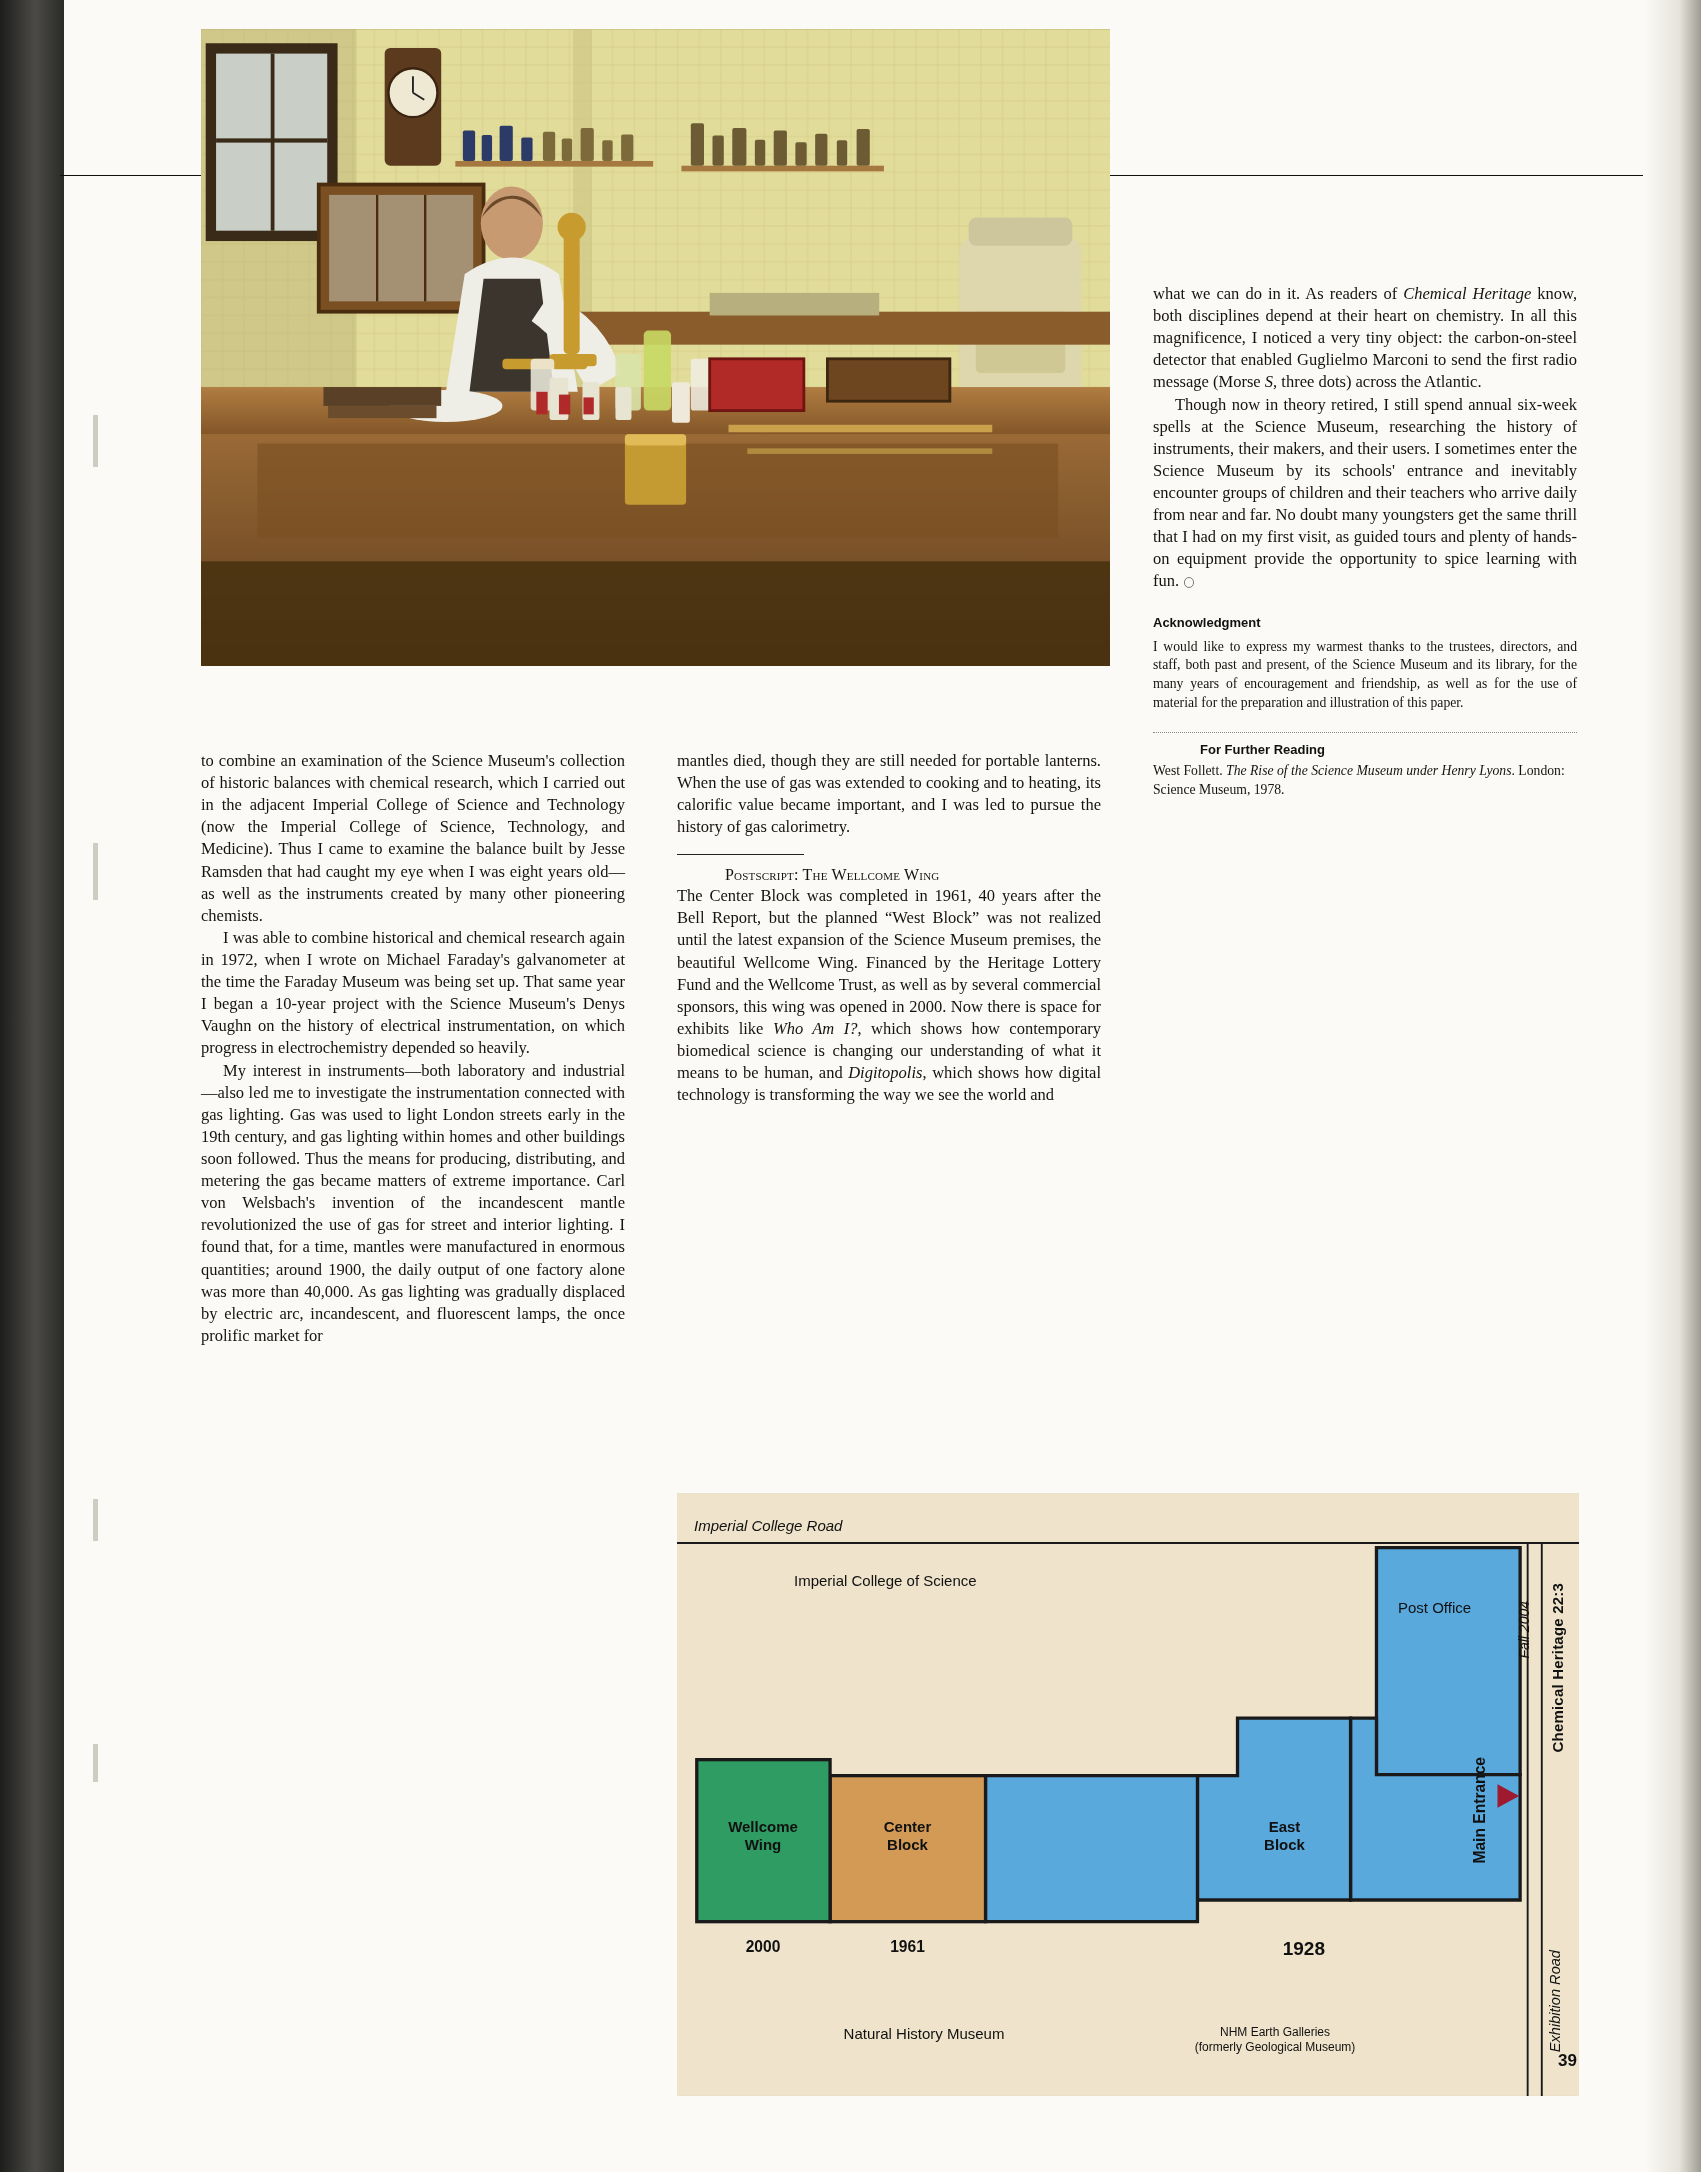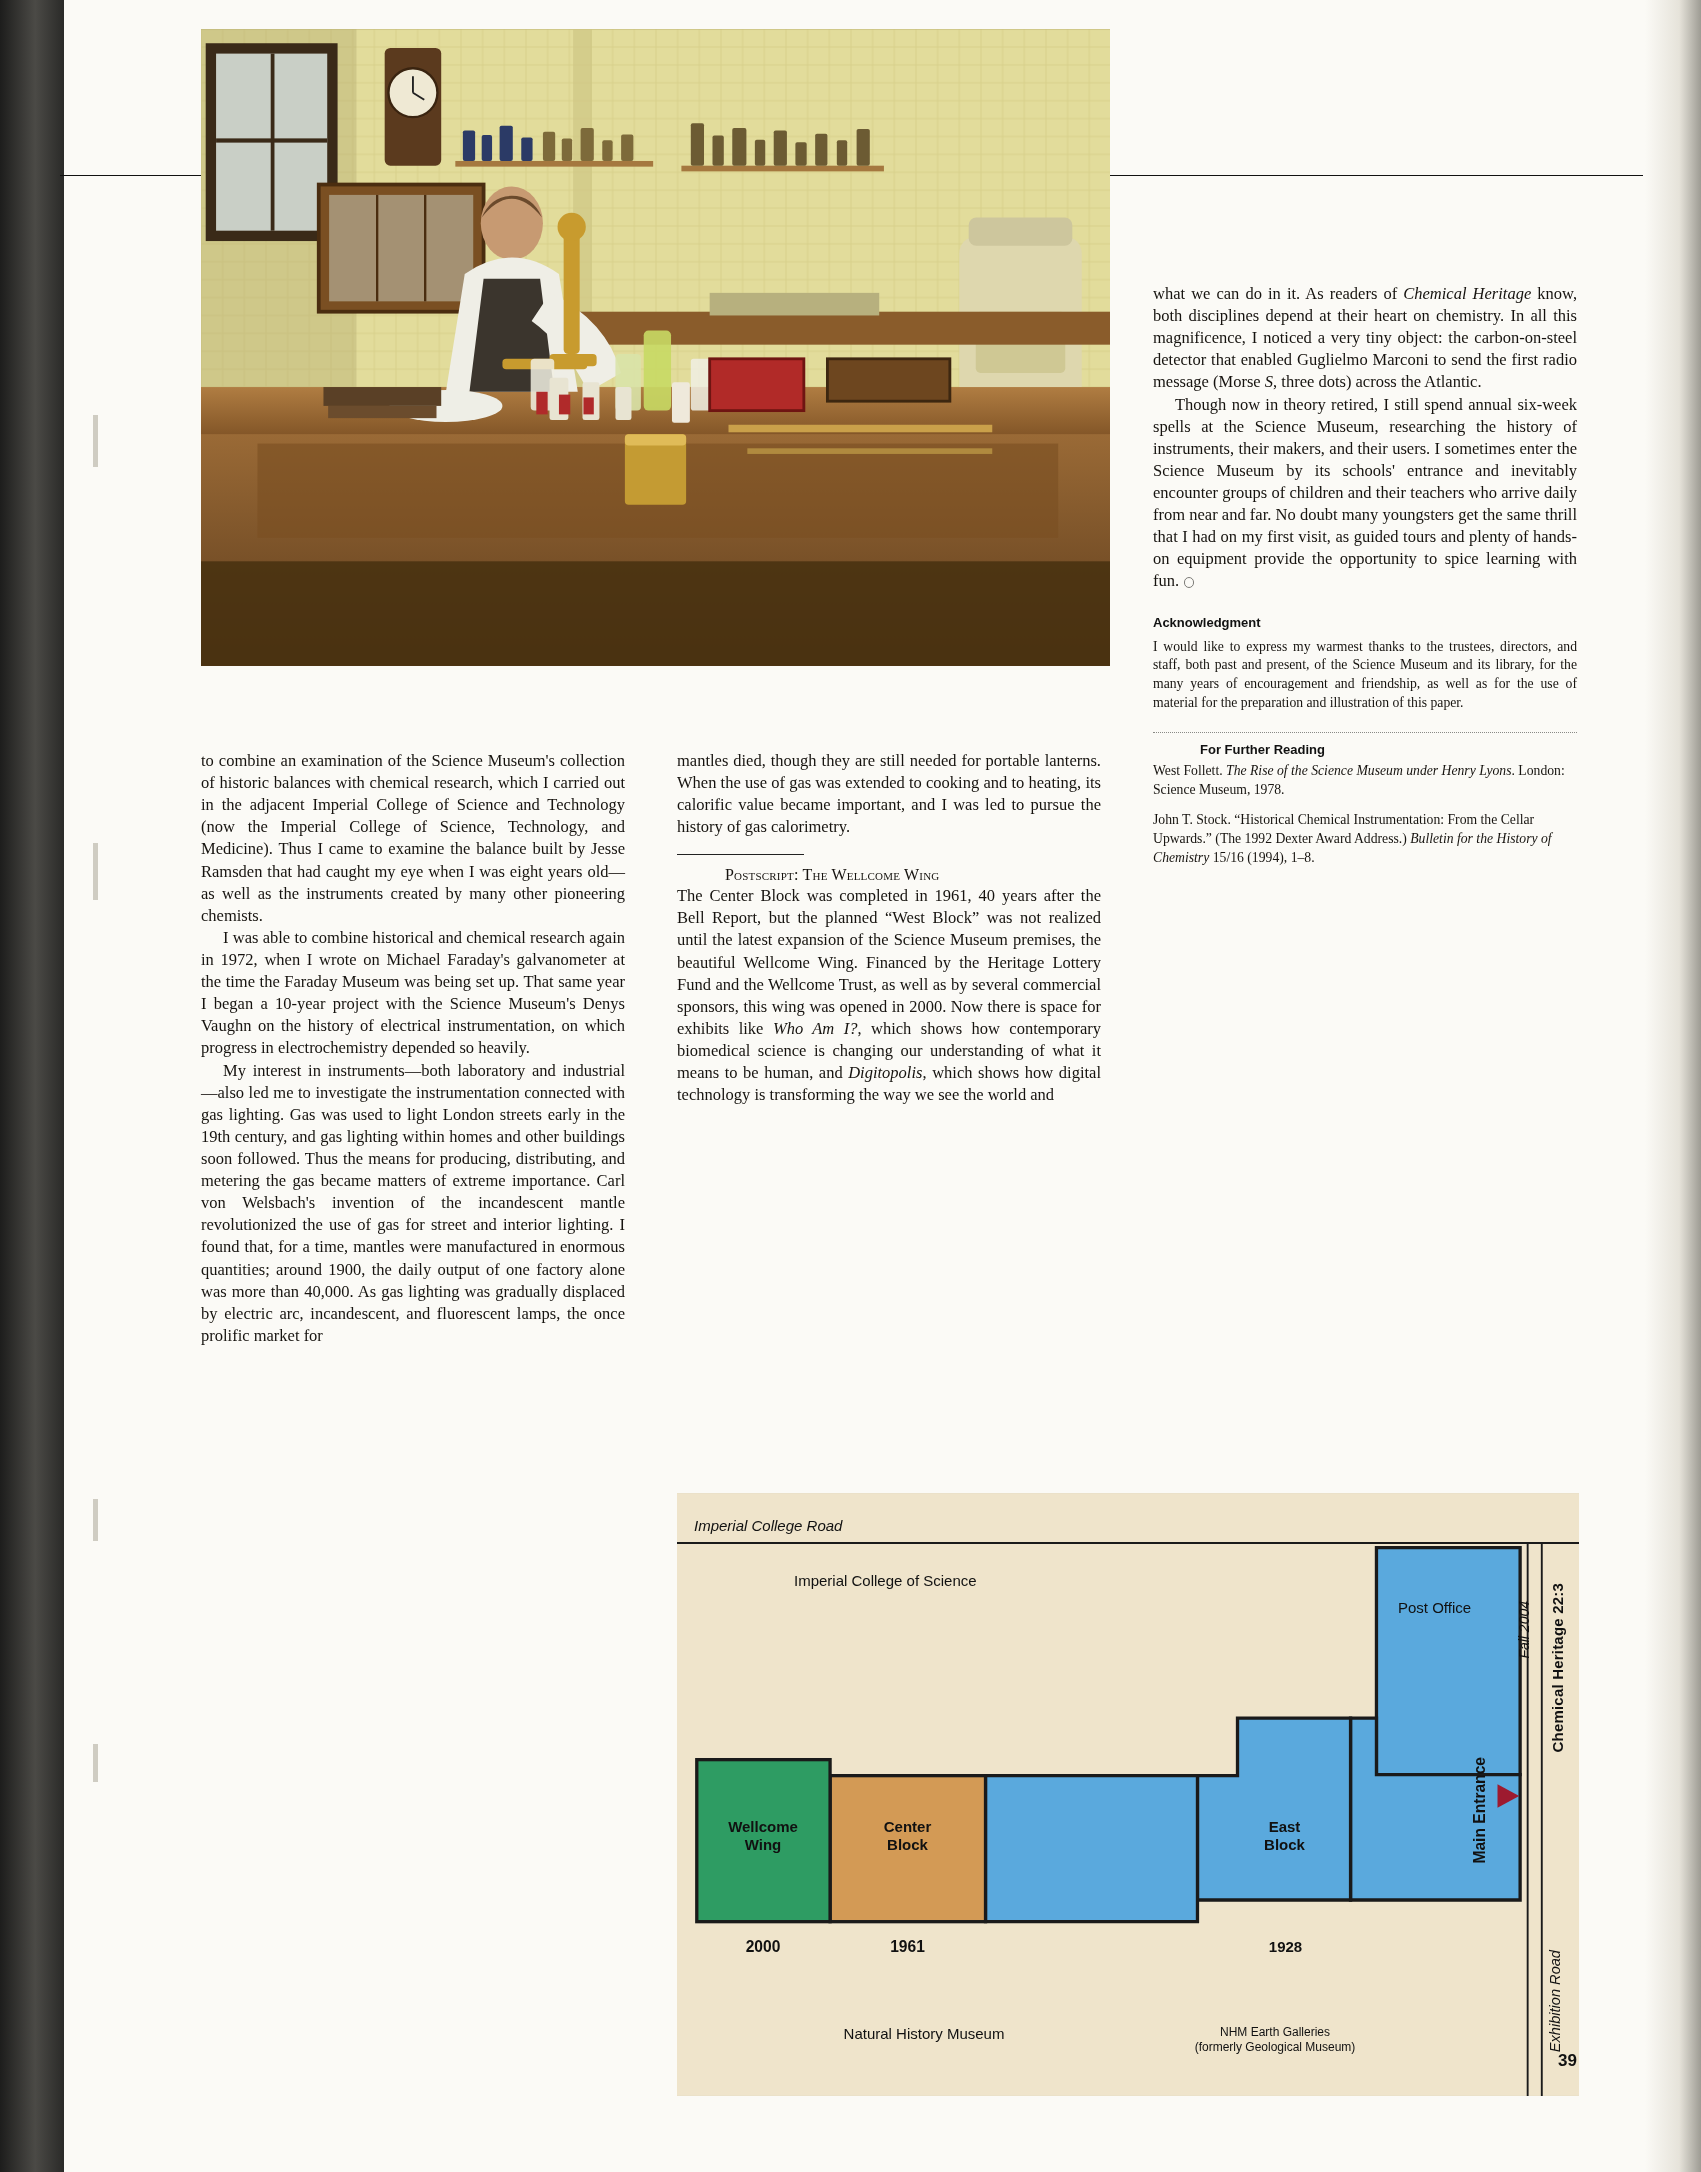--- a/index.html
+++ b/index.html
@@ -219,21 +219,20 @@
         <p><span>Though now in theory retired, I still spend annual six-week spells at the Science Museum, researching the history of instruments, their makers, and their users. I sometimes enter the Science Museum by its schools' entrance and inevitably encounter groups of children and their teachers who arrive daily from near and far. No doubt many youngsters get the same thrill that I had on my first visit, as guided tours and plenty of hands-on equipment provide the opportunity to spice learning with fun.</span><span class="endmark"></span></p>
 
         <div class="ack-head">Acknowledgment</div>
         <div class="ack-body">I would like to express my warmest thanks to the trustees, directors, and staff, both past and present, of the Science Museum and its library, for the many years of encouragement and friendship, as well as for the use of material for the preparation and illustration of this paper.</div>
 
         <div class="dotted"></div>
         <div class="fr-head">For Further Reading</div>
 
         <div class="ref"><span>West Follett. </span><span class="ital">The Rise of the Science Museum under Henry Lyons</span><span>. London: Science Museum, 1978.</span></div>
 
-        <div class="ref"><span>John T. Stock. “Historical Chemical Instrumentation: From the Cellar Upwards.” (The 1992 Dexter Award Address.) </span><span class="ital">Bulletin for the History of Chemistry</span><span> 15/16 (1994), 1–8.</span></div>
       </div>
 
       <div class="figure">
         <svg class="map-svg" width="902" height="603" viewBox="0 0 1915 1280" xmlns="http://www.w3.org/2000/svg">
           <rect x="0" y="0" width="1915" height="1280" fill="#efe4cb"></rect>
 
           <line x1="0" y1="106" x2="1915" y2="106" stroke="#1a1a1a" stroke-width="4"></line>
           <line x1="1806" y1="106" x2="1806" y2="1280" stroke="#1a1a1a" stroke-width="4"></line>
           <line x1="1836" y1="106" x2="1836" y2="1280" stroke="#1a1a1a" stroke-width="4"></line>
 
@@ -261,21 +260,21 @@
           <span>Center</span><br>
           <span>Block</span>
         </div>
         <div class="maplabel" style="left:537px;top:325px;width:141px;text-align:center;font-weight:bold;font-size:15px;line-height:1.2;">
           <span>East</span><br>
           <span>Block</span>
         </div>
 
         <div class="maplabel" style="left:27px;top:445px;width:118px;text-align:center;font-weight:bold;font-size:15.6px;">2000</div>
         <div class="maplabel" style="left:160px;top:445px;width:141px;text-align:center;font-weight:bold;font-size:15.6px;">1961</div>
-        <div class="maplabel" style="left:538px;top:445px;width:141px;text-align:center;font-weight:bold;font-size:15px;">1928</div>
+        <div class="maplabel" style="left:507px;top:445px;width:141px;text-align:right;font-weight:bold;font-size:19px;">1928</div>
 
         <div class="maplabel" style="left:141px;top:532px;width:212px;text-align:center;font-size:15px;">Natural History Museum</div>
         <div class="maplabel" style="left:471px;top:532px;width:254px;text-align:center;font-size:12px;line-height:1.25;">
           <span>NHM Earth Galleries</span><br>
           <span>(formerly Geological Museum)</span>
         </div>
 
         <div class="maplabel" style="left:794px;top:264px;font-weight:bold;font-size:15.6px;writing-mode:vertical-rl;transform:rotate(180deg);">Main Entrance</div>
         <div class="maplabel" style="left:870px;top:457px;font-style:italic;font-size:14.6px;writing-mode:vertical-rl;transform:rotate(180deg);">Exhibition Road</div>
       </div>

